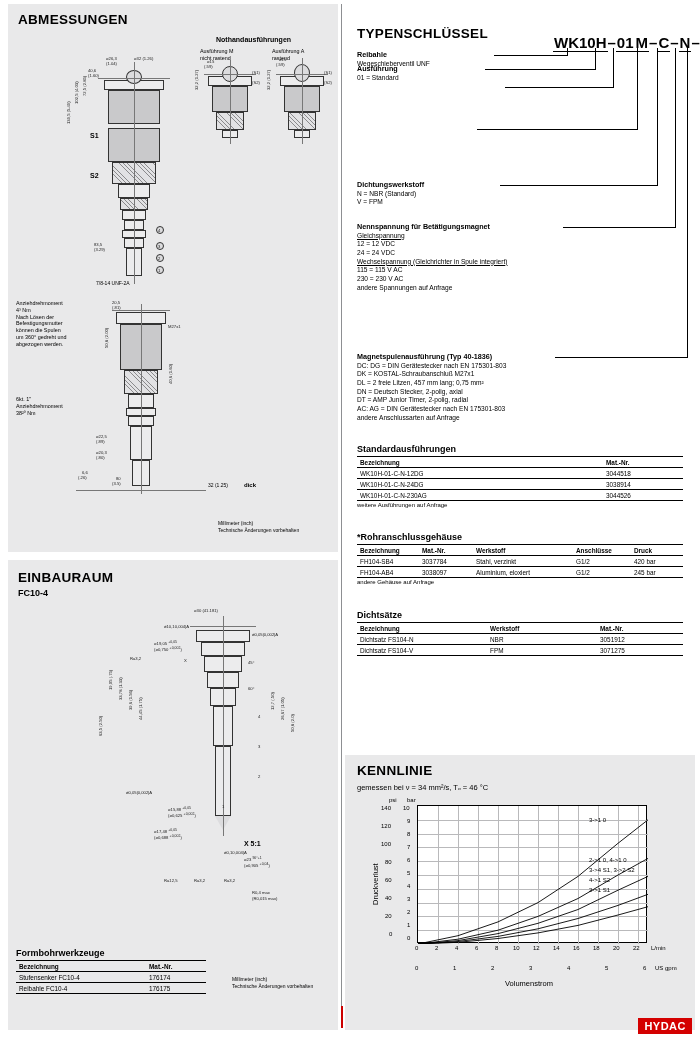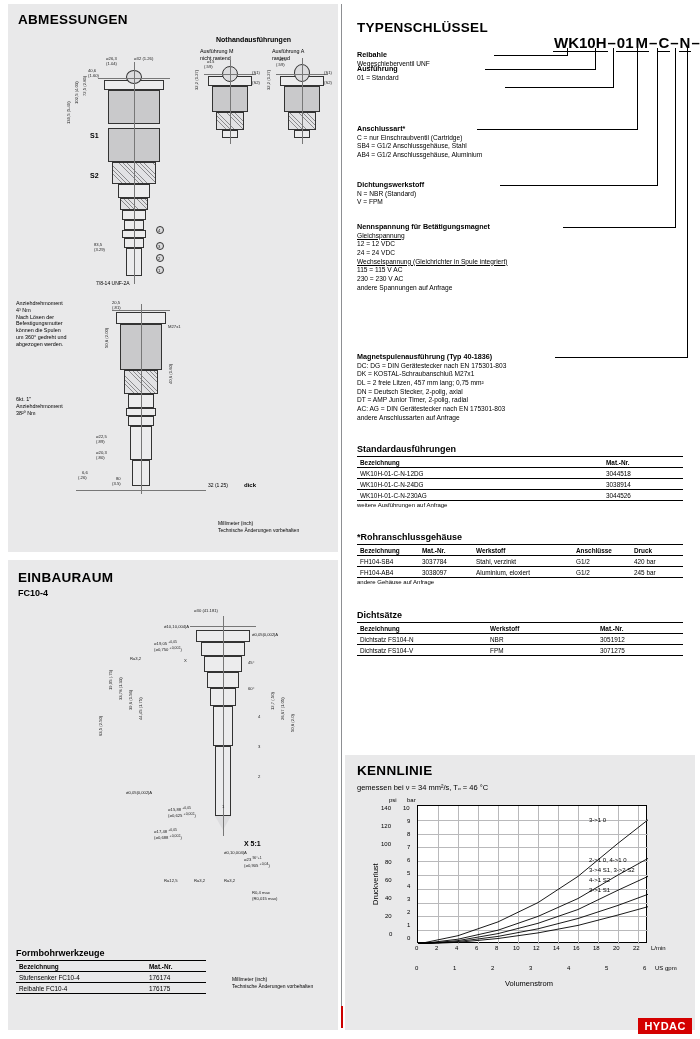--- a/index.html
+++ b/index.html
@@ -304,21 +304,21 @@
           </tr>
         </tbody>
       </table>
     </div>
   </div>
 
   <div class="divider-v" style="left:341px;top:4px;height:1010px;"></div>
   <div class="red-line" style="left:341px;top:1006px;width:1.5px;height:22px;"></div>
 
   <div class="panel panel-white" id="typenschluessel">
-    <div class="sec-title" style="position:absolute;left:12px;top:16px;">TYPENSCHLÜSSEL</div>
+    <div class="sec-title" style="position:absolute;left:12px;top:22px;">TYPENSCHLÜSSEL</div>
 
     <div class="code-row" style="position:absolute;left:208px;top:30px;white-space:nowrap;">
       <span class="code-underline">WK10H</span><span> – </span><span class="code-underline">01</span><span> </span><span class="code-underline">M</span><span> – </span><span class="code-underline">C</span><span> – </span><span class="code-underline">N</span><span> – </span><span class="code-underline">24</span><span> </span><span class="code-underline">DG</span>
     </div>
 
     <div class="leader" style="position:absolute;left:222px;top:44px;width:1px;height:8px;"></div>
     <div class="leader" style="position:absolute;left:149px;top:51px;width:74px;height:1px;"></div>
 
     <div class="leader" style="position:absolute;left:250px;top:44px;width:1px;height:22px;"></div>
     <div class="leader" style="position:absolute;left:140px;top:65px;width:111px;height:1px;"></div>
@@ -342,26 +342,20 @@
       <div class="hd">Reibahle</div>
       <div>Wegeschieberventil UNF</div>
     </div>
 
     <div class="key-block" style="position:absolute;left:12px;top:60px;width:200px;">
       <div class="hd">Ausführung</div>
       <div>01  = Standard</div>
     </div>
 
 
-    <div class="key-block" style="position:absolute;left:12px;top:120px;width:230px;">
-      <div class="hd">Anschlussart*</div>
-      <div>C   = nur Einschraubventil (Cartridge)</div>
-      <div>SB4 = G1/2 Anschlussgehäuse, Stahl</div>
-      <div>AB4 = G1/2 Anschlussgehäuse, Aluminium</div>
-    </div>
 
     <div class="key-block" style="position:absolute;left:12px;top:218px;width:250px;">
       <div class="hd">Nennspannung für Betätigungsmagnet</div>
       <div class="u">Gleichspannung</div>
       <div>12 = 12 VDC</div>
       <div>24 = 24 VDC</div>
       <div class="u">Wechselspannung (Gleichrichter in Spule integriert)</div>
       <div>115 = 115 V AC</div>
       <div>230 = 230 V AC</div>
       <div>andere Spannungen auf Anfrage</div>

